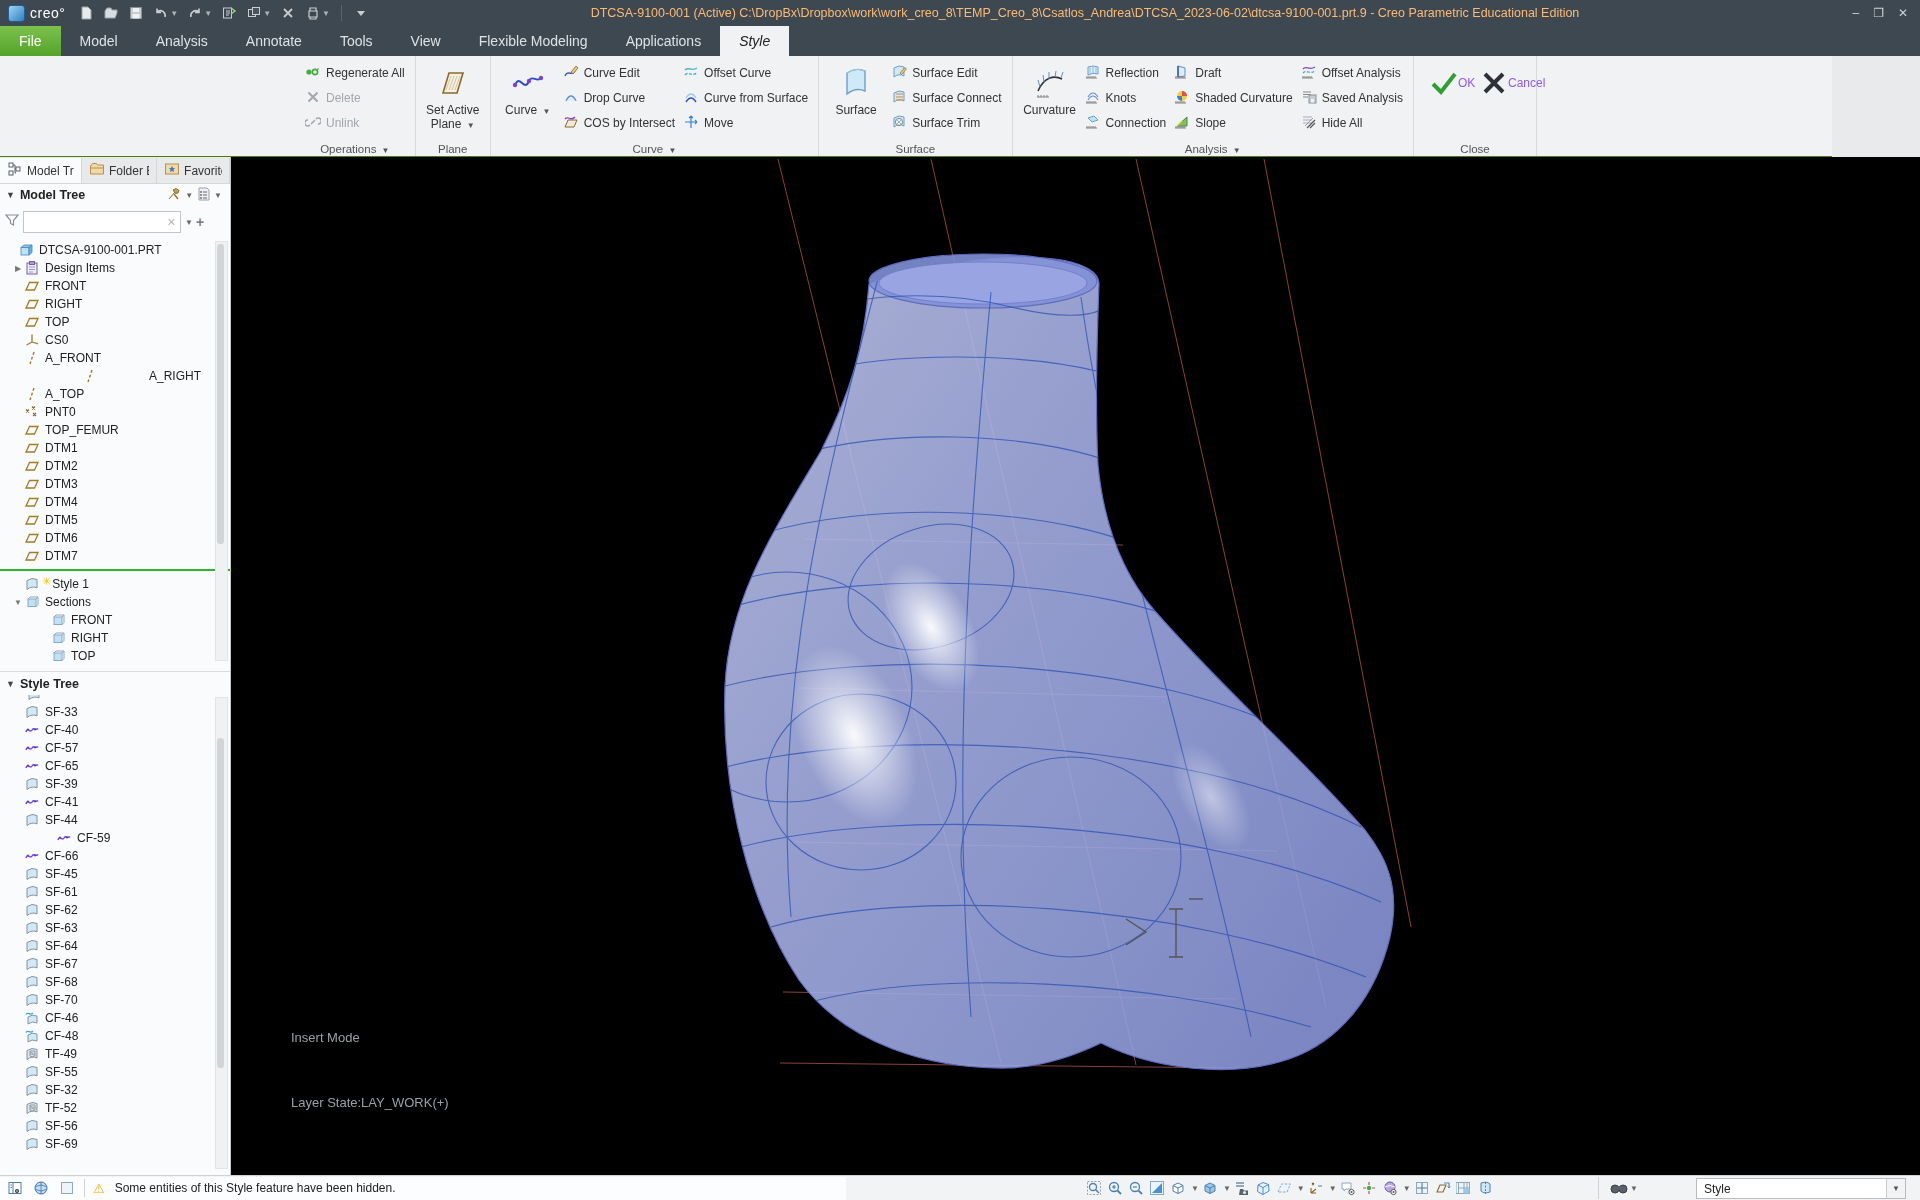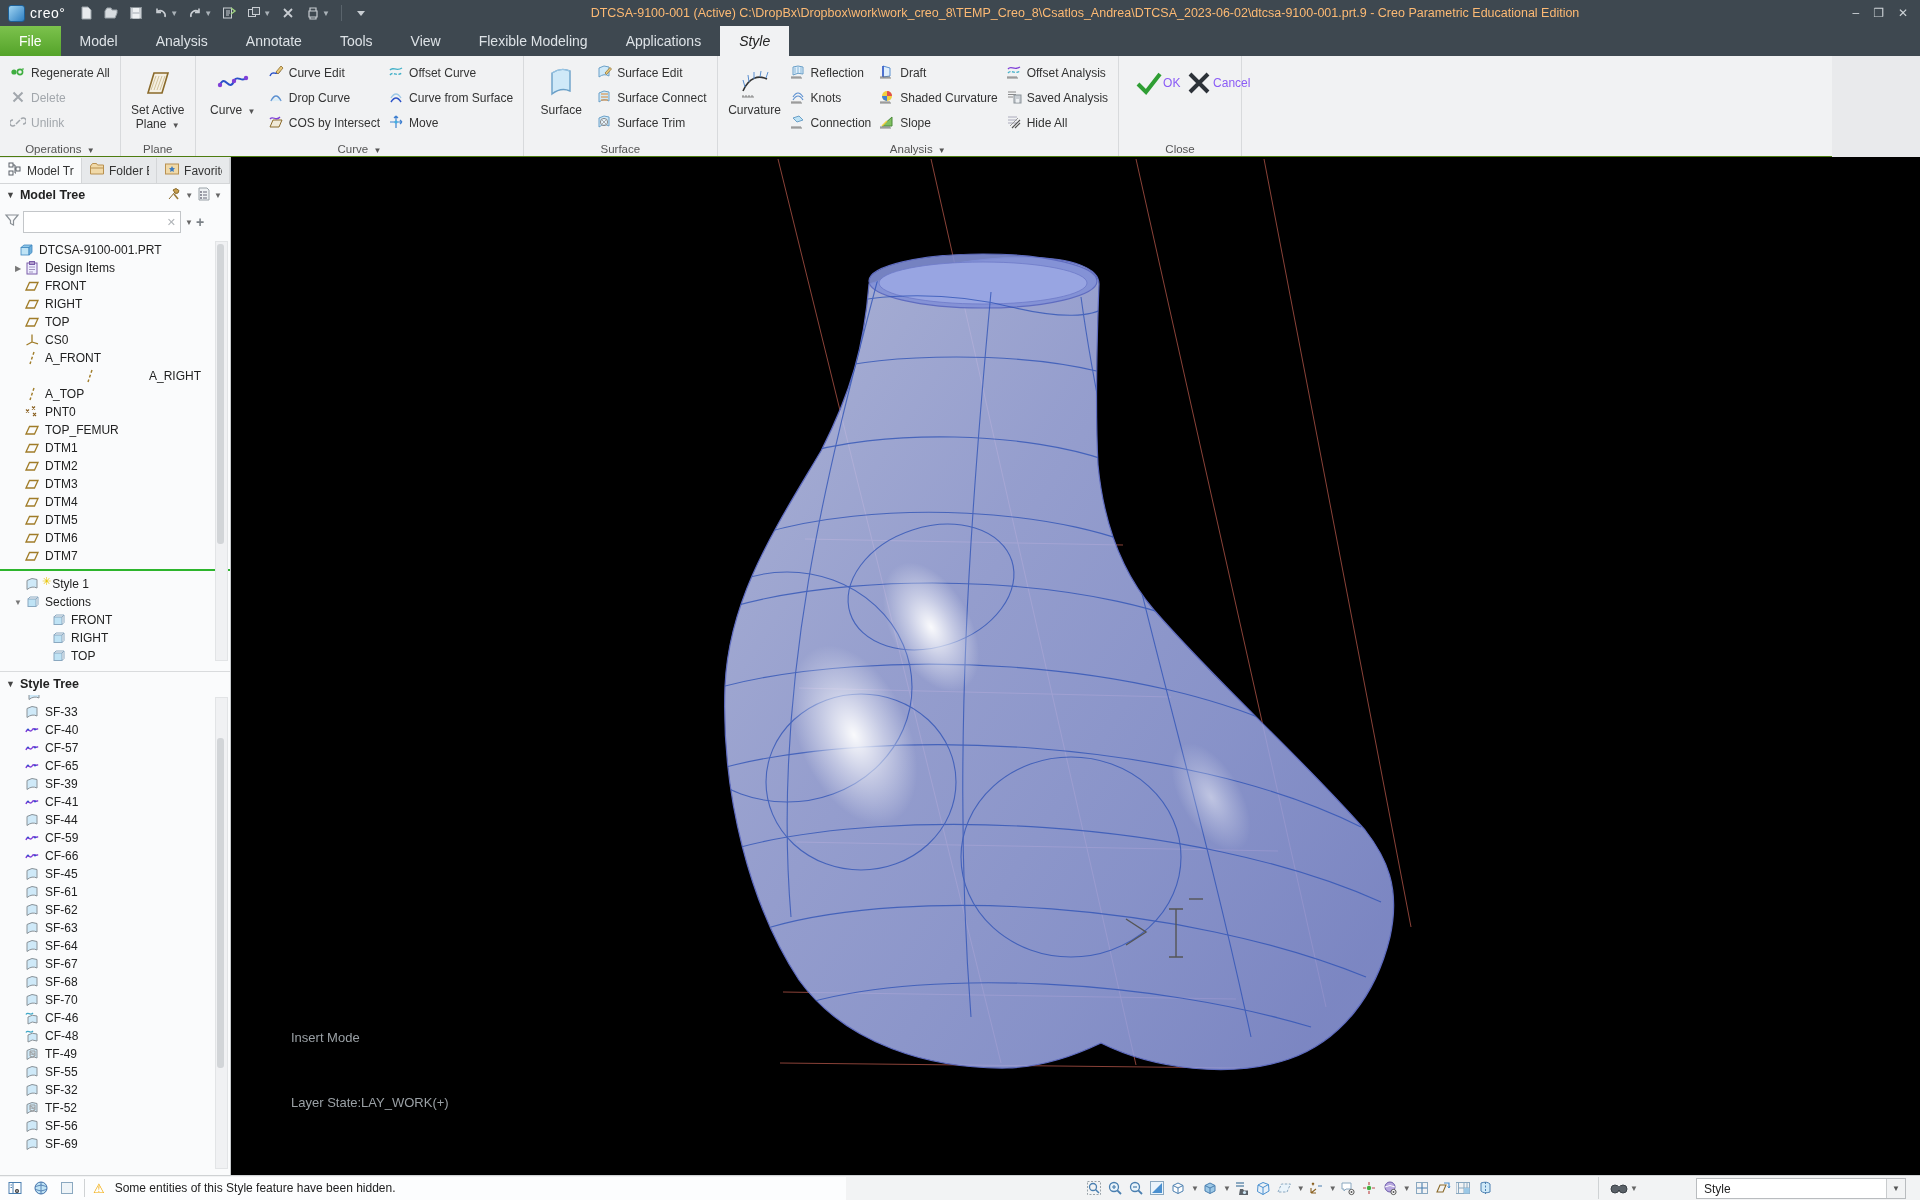--- a/index.html
+++ b/index.html
@@ -23,21 +23,21 @@
     color:#cdd3d7;font-size:12px;padding-right:8px;}
   .winbtns span{cursor:default}
   
   .ribbontabs{position:absolute;left:0;top:26px;width:1920px;height:30px;background:#3e4850;
     display:flex;align-items:flex-end;}
   .tab{height:30px;line-height:30px;padding:0 19px;color:#dde2e6;font-size:14px;cursor:default;}
   .tab.file{background:linear-gradient(#7cc24d,#54a329);color:#fff;}
   .tab.active{background:#f1f2f3;color:#222;font-style:italic;}
   
   .ribbon{position:absolute;left:0;top:56px;width:1832px;height:100px;background:#f1f2f3;
-    border-bottom:3px solid #4d7c0f;display:flex;}
+    border-bottom:3px solid #4d7c0f;display:flex;justify-content:center;}
   .rgroup{position:relative;border-right:1px solid #d8dadc;padding:4px 6px 16px 6px;
     display:flex;align-items:flex-start;}
   .rg-label{position:absolute;bottom:1px;left:0;width:100%;text-align:center;
     font-size:11.5px;color:#555;white-space:nowrap;}
   .rstack{display:flex;flex-direction:column;justify-content:flex-start;gap:3px;padding-top:2px;}
   .rbtn{display:flex;align-items:center;gap:5px;height:22px;padding:0 4px;font-size:12px;color:#333;
     border-radius:2px;white-space:nowrap;}
   .rbtn.disabled{color:#a2a7ac;}
   .rbig{display:flex;flex-direction:column;align-items:center;width:62px;font-size:12px;color:#333;
     padding-top:3px;text-align:center;line-height:14px;}
@@ -805,21 +805,21 @@
       </div>
       <div class="trow" style="padding-left: 12px;">
         <span class="texp"></span>
         <span class="ticon">
           <svg width="16" height="16" viewBox="0 0 16 16">
             <path d="M3,4.5 Q8,1 13,3.5 L13,12 Q8,9.5 3,13.5 Z" fill="#cfe9f8" stroke="#8a9298"></path>
           </svg>
         </span>
         <span class="tlabel">SF-44</span>
       </div>
-      <div class="trow" style="padding-left: 12px;">
+      <div class="trow" style="padding-left: 12px; margin-left: 32px;">
         <span class="texp"></span>
         <span class="ticon">
           <svg width="16" height="16" viewBox="0 0 16 16">
             <path d="M2,10 C4,4 6,12 8.5,7.5 C10,5 12,9 14,6.5" fill="none" stroke="#8040d8" stroke-width="1.5"></path>
             <circle cx="4" cy="7.5" r="1" fill="#2a51c8"></circle>
             <circle cx="11" cy="7.5" r="1" fill="#2a51c8"></circle>
           </svg>
         </span>
         <span class="tlabel">CF-59</span>
       </div>

